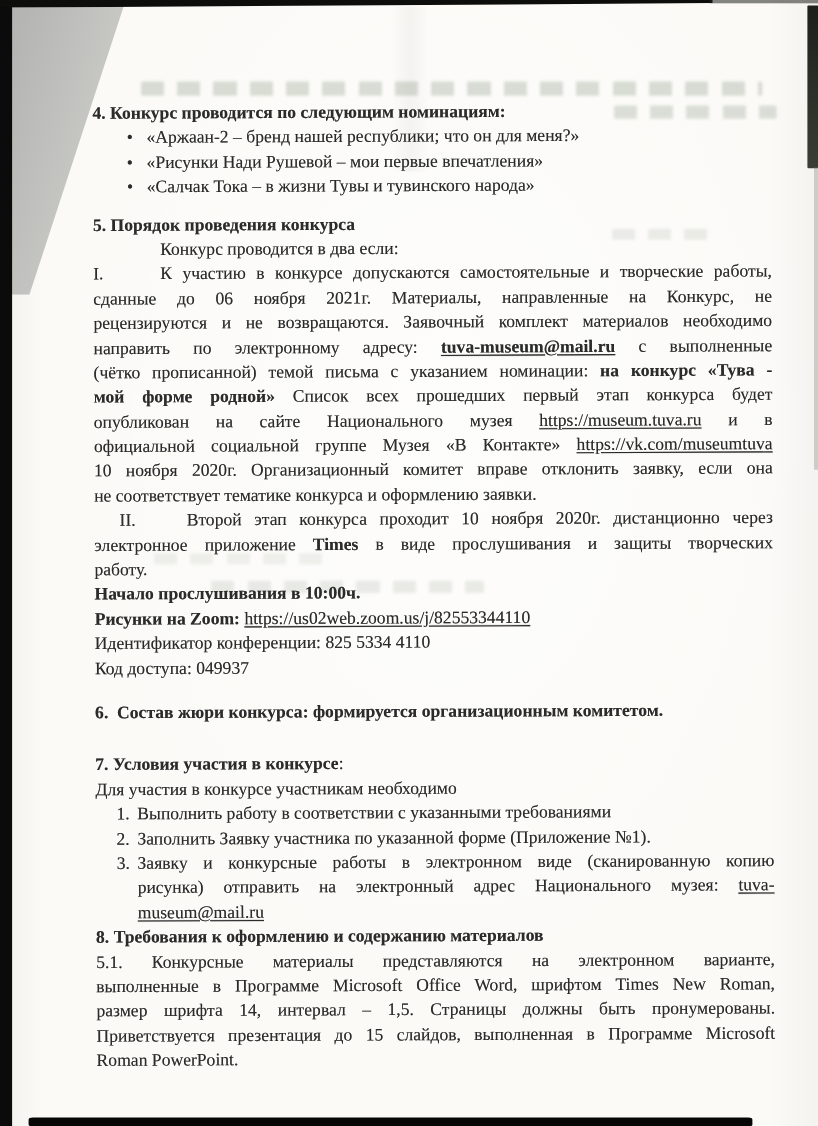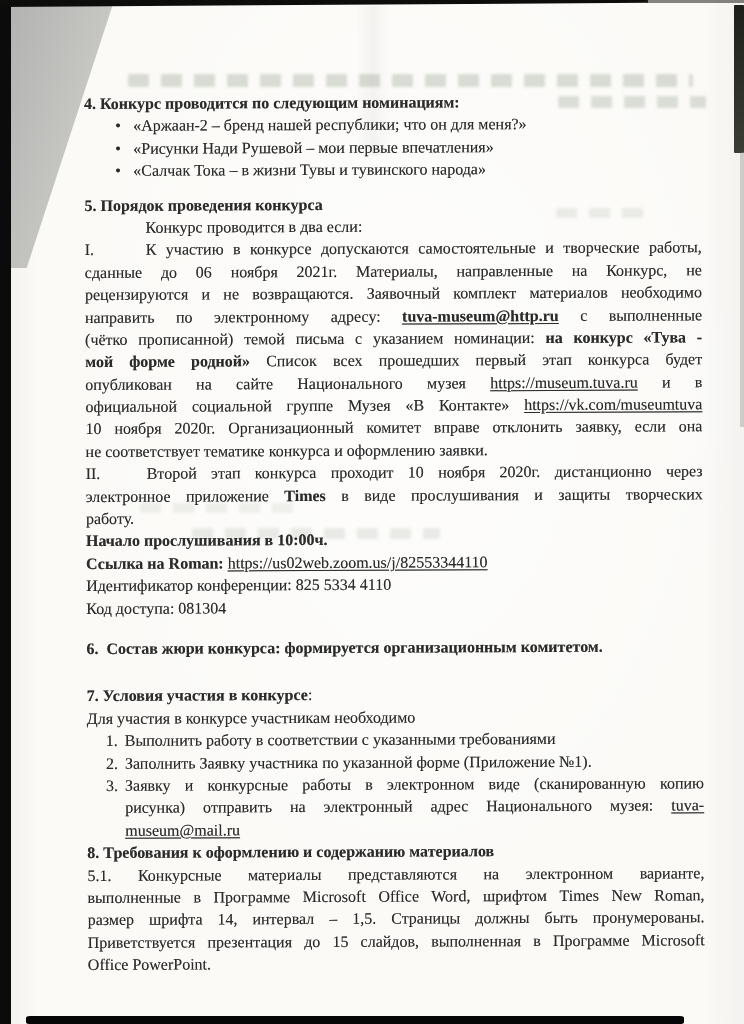--- a/index.html
+++ b/index.html
@@ -83,41 +83,41 @@
 <div class="doc" id="doc">
     <div class="ln heading"><span class="b">4. Конкурс проводится по следующим номинациям:</span></div>
     <div class="ln bullet"><span class="mk">•</span><span>«Аржаан-2 – бренд нашей республики; что он для меня?»</span></div>
     <div class="ln bullet"><span class="mk">•</span><span>«Рисунки Нади Рушевой – мои первые впечатления»</span></div>
     <div class="ln bullet"><span class="mk">•</span><span>«Салчак Тока – в жизни Тувы и тувинского народа»</span></div>
     <div class="ln heading" style="margin-top: 12px;"><span class="b">5. Порядок проведения конкурса</span></div>
     <div class="ln line" style="padding-left: 61px;"><span>Конкурс проводится в два если:</span></div>
     <div class="ln line just"><span class="mk" style="width: 61px;">I.</span><span>К участию в конкурсе допускаются самостоятельные и творческие работы,</span></div>
     <div class="ln line just"><span>сданные до 06 ноября 2021г. Материалы, направленные на Конкурс, не</span></div>
     <div class="ln line just"><span>рецензируются и не возвращаются. Заявочный комплект материалов необходимо</span></div>
-    <div class="ln line just"><span>направить по электронному адресу: </span><span class="b u">tuva-museum@http.ru</span><span> с выполненные</span></div>
+    <div class="ln line just"><span>направить по электронному адресу: </span><span class="b u">tuva-museum@mail.ru</span><span> с выполненные</span></div>
     <div class="ln line just"><span>(чётко прописанной) темой письма с указанием номинации: </span><span class="b">на конкурс «Тува -</span></div>
     <div class="ln line just"><span class="b">мой форме родной»</span><span> Список всех прошедших первый этап конкурса будет</span></div>
     <div class="ln line just"><span>опубликован на сайте Национального музея </span><span class="u">https://museum.tuva.ru</span><span> и в</span></div>
     <div class="ln line just"><span>официальной социальной группе Музея «В Контакте» </span><span class="u">https://vk.com/museumtuva</span></div>
     <div class="ln line just"><span>10 ноября 2020г. Организационный комитет вправе отклонить заявку, если она</span></div>
     <div class="ln line"><span>не соответствует тематике конкурса и оформлению заявки.</span></div>
-    <div class="ln line just"><span class="mk" style="width: 61px;">II.</span><span>Второй этап конкурса проходит 10 ноября 2020г. дистанционно через</span></div>
+    <div class="ln line just"><span class="mk" style="width: 61px; margin-left: 23px;">II.</span><span>Второй этап конкурса проходит 10 ноября 2020г. дистанционно через</span></div>
     <div class="ln line just"><span>электронное приложение </span><span class="b">Times</span><span> в виде прослушивания и защиты творческих</span></div>
     <div class="ln line"><span>работу.</span></div>
     <div class="ln line"><span class="b">Начало прослушивания в 10:00ч.</span></div>
-    <div class="ln line"><span class="b">Ссылка на Roman: </span><span class="u">https://us02web.zoom.us/j/82553344110</span></div>
+    <div class="ln line"><span class="b">Рисунки на Zoom: </span><span class="u">https://us02web.zoom.us/j/82553344110</span></div>
     <div class="ln line"><span>Идентификатор конференции: 825 5334 4110</span></div>
-    <div class="ln line"><span>Код доступа: 081304</span></div>
+    <div class="ln line"><span>Код доступа: 049937</span></div>
     <div class="ln heading" style="margin-top: 18px;"><span class="b">6.&nbsp; Состав жюри конкурса: формируется организационным комитетом.</span></div>
     <div class="ln heading" style="margin-top: 25px;"><span class="b">7. Условия участия в конкурсе</span><span>:</span></div>
     <div class="ln line"><span>Для участия в конкурсе участникам необходимо</span></div>
     <div class="ln num"><span class="mk">1.</span><span>Выполнить работу в соответствии с указанными требованиями</span></div>
     <div class="ln num"><span class="mk">2.</span><span>Заполнить Заявку участника по указанной форме (Приложение №1).</span></div>
     <div class="ln num just"><span class="mk">3.</span><span>Заявку и конкурсные работы в электронном виде (сканированную копию</span></div>
     <div class="ln cont just"><span>рисунка) отправить на электронный адрес Национального музея: </span><span class="u">tuva-</span></div>
     <div class="ln cont"><span class="u">museum@mail.ru</span></div>
     <div class="ln heading"><span class="b">8. Требования к оформлению и содержанию материалов</span></div>
     <div class="ln line just"><span>5.1. Конкурсные материалы представляются на электронном варианте,</span></div>
     <div class="ln line just"><span>выполненные в Программе Microsoft Office Word, шрифтом Times New Roman,</span></div>
     <div class="ln line just"><span>размер шрифта 14, интервал – 1,5. Страницы должны быть пронумерованы.</span></div>
     <div class="ln line just"><span>Приветствуется презентация до 15 слайдов, выполненная в Программе Microsoft</span></div>
-    <div class="ln line"><span>Office PowerPoint.</span></div>
+    <div class="ln line"><span>Roman PowerPoint.</span></div>
   </div>
 
 </body></html>

